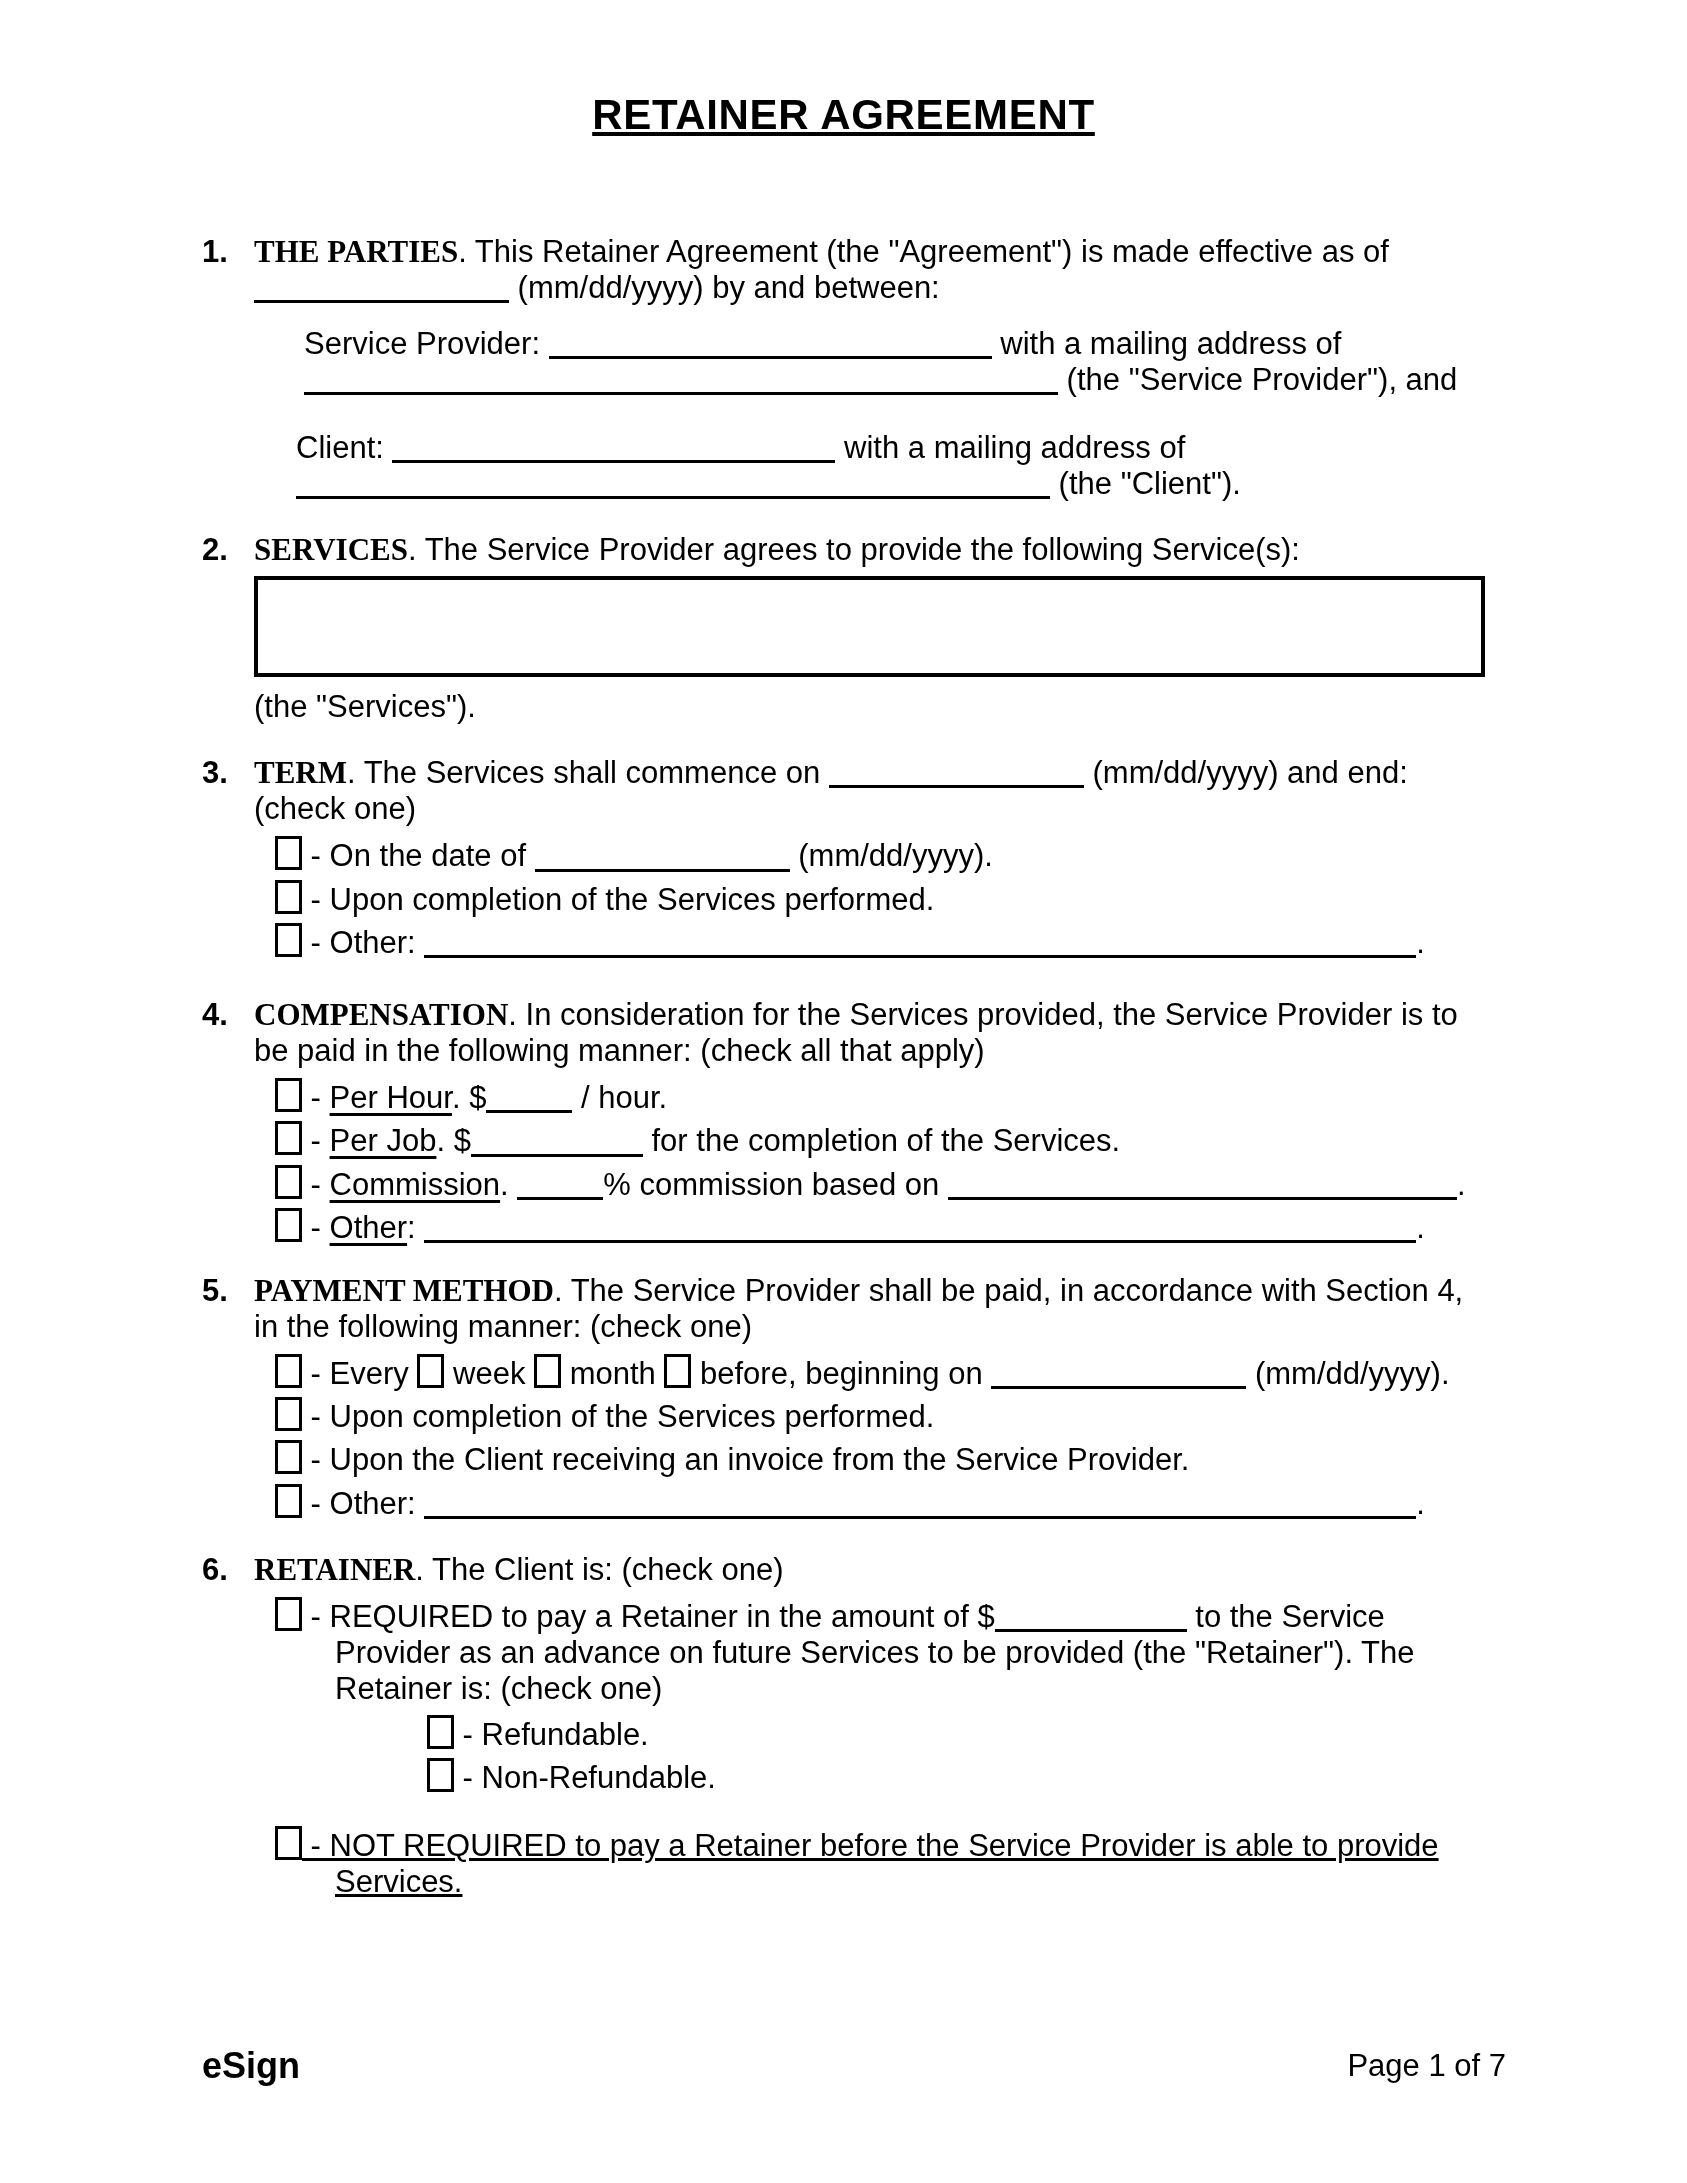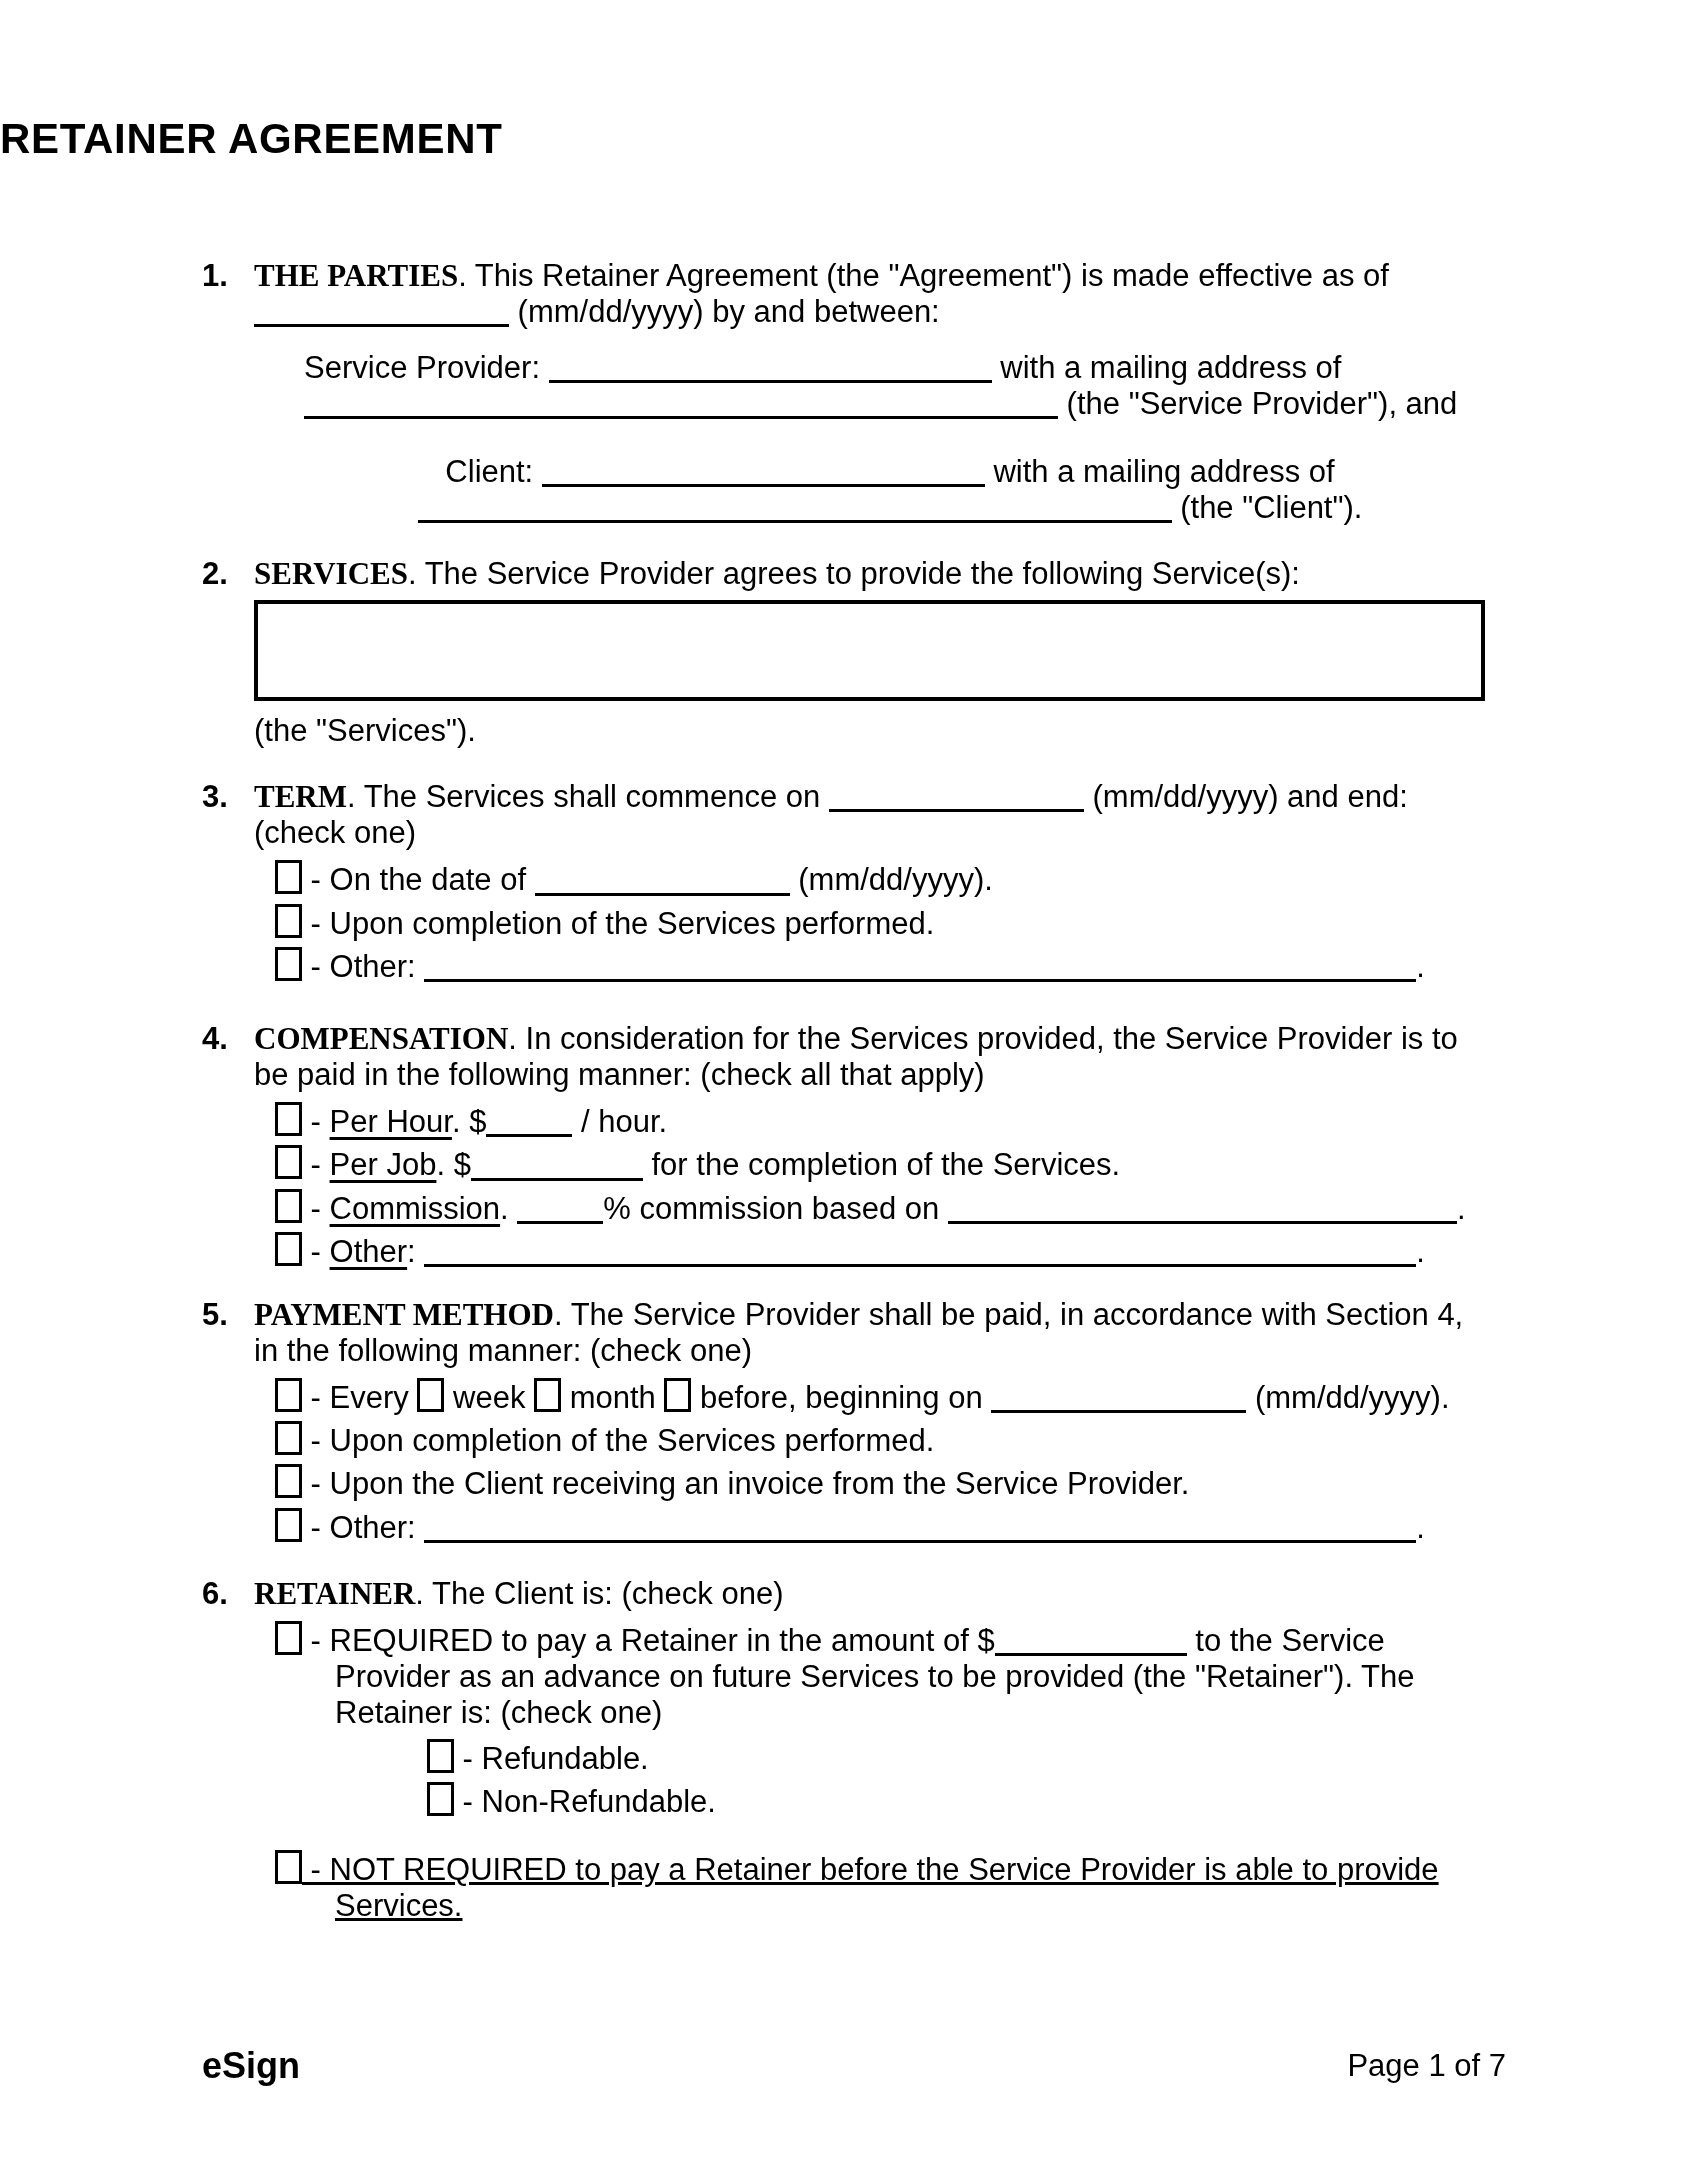--- a/index.html
+++ b/index.html
@@ -1,33 +1,33 @@
 <!DOCTYPE html>
 <html style="font-size:10.6px"><head>
 <meta charset="utf-8">
 <style>
   html,body{margin:0;padding:0;background:#fff;}
   body{font-family:"Liberation Sans","DejaVu Sans",sans-serif;color:#000;}
   .page{position:relative;width:1687px;height:2183px;background:#fff;overflow:hidden;
         font-size:31px;line-height:36px;}
-  .title{margin:0;padding-top:115px;text-align:left;font-size:42px;line-height:48px;
-         font-weight:700;letter-spacing:0.7px;}
+  .title{margin:0;padding-top:91px;text-align:center;font-size:42px;line-height:48px;
+         font-weight:700;letter-spacing:0.7px;text-decoration:underline;}
   .sec{display:flex;margin-left:202px;width:1282px;}
   .m-sec1{margin-top:95px;}
   .m-sec2{margin-top:30px;}
   .m-sec3{margin-top:30px;}
   .m-sec4{margin-top:36px;}
   .m-sec5{margin-top:26.5px;}
   .m-sec6{margin-top:30px;}
   .num{width:52px;flex:none;font-weight:700;}
   .secbody{width:1231px;}
   .b{font-weight:700;font-family:Liberation Serif, serif;}
   .u{text-decoration:underline;text-decoration-thickness:2.6px;text-underline-offset:5.3px;}
   .sub{margin-left:50px;margin-top:20px;}
-  .sub2{margin-left:42px;margin-top:32px;text-align:center;}
+  .sub2{margin-left:42px;margin-top:32px;}
   .opt{padding-left:81px;text-indent:-60px;margin-top:5.3px;}
   .opt.first{margin-top:9.3px;}
   .nest{margin-left:152px;margin-top:8px;}
   .gap{margin-top:30px;text-decoration:underline;}
   .cbx{display:inline-block;width:21px;height:28px;border:3.3px solid #000;
        vertical-align:-4px;background:#fff;}
   .blank{display:inline-block;border-bottom:3.3px solid #000;height:25px;vertical-align:-5.3px;}
   .w-date{width:255px;}
   .w-name{width:443px;}
   .w-addr{width:754px;}

